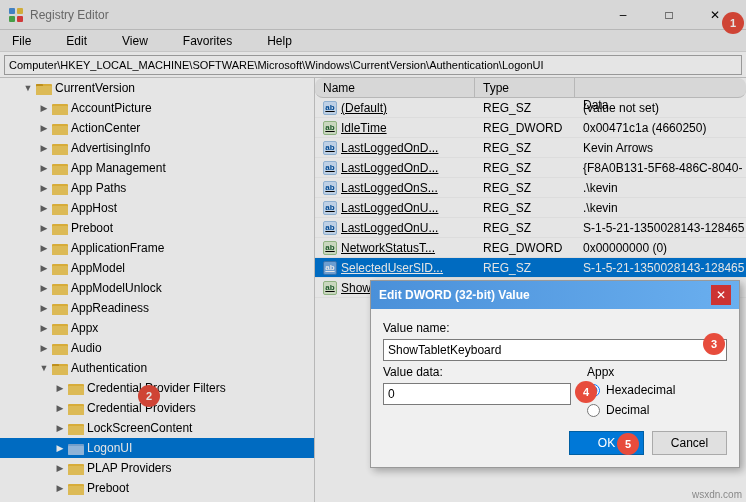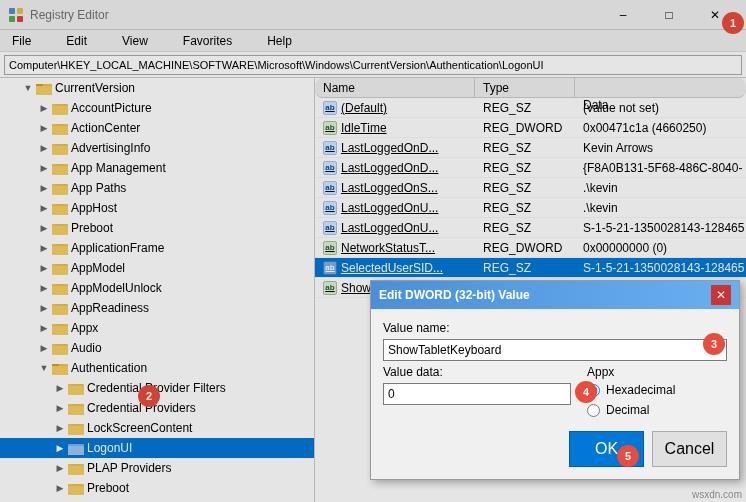--- a/index.html
+++ b/index.html
@@ -311,24 +311,24 @@
     .radio-item { display: flex; align-items: center; gap: 6px; font-size: 12px; cursor: pointer; }
     .radio-input { cursor: pointer; }
     .dialog-buttons {
       display: flex;
       justify-content: flex-end;
       gap: 8px;
       margin-top: 14px;
     }
     .dialog-btn {
       width: 75px;
-      height: 36px;
+      height: 24px;
       background: #e0e0e0;
       border: 1px solid #aaa;
-      font-size: 16px;
+      font-size: 12px;
       cursor: pointer;
       display: flex;
       align-items: center;
       justify-content: center;
     }
     .dialog-btn.primary {
       background: #0078d7;
       color: #fff;
       border-color: #005fa3;
     }

